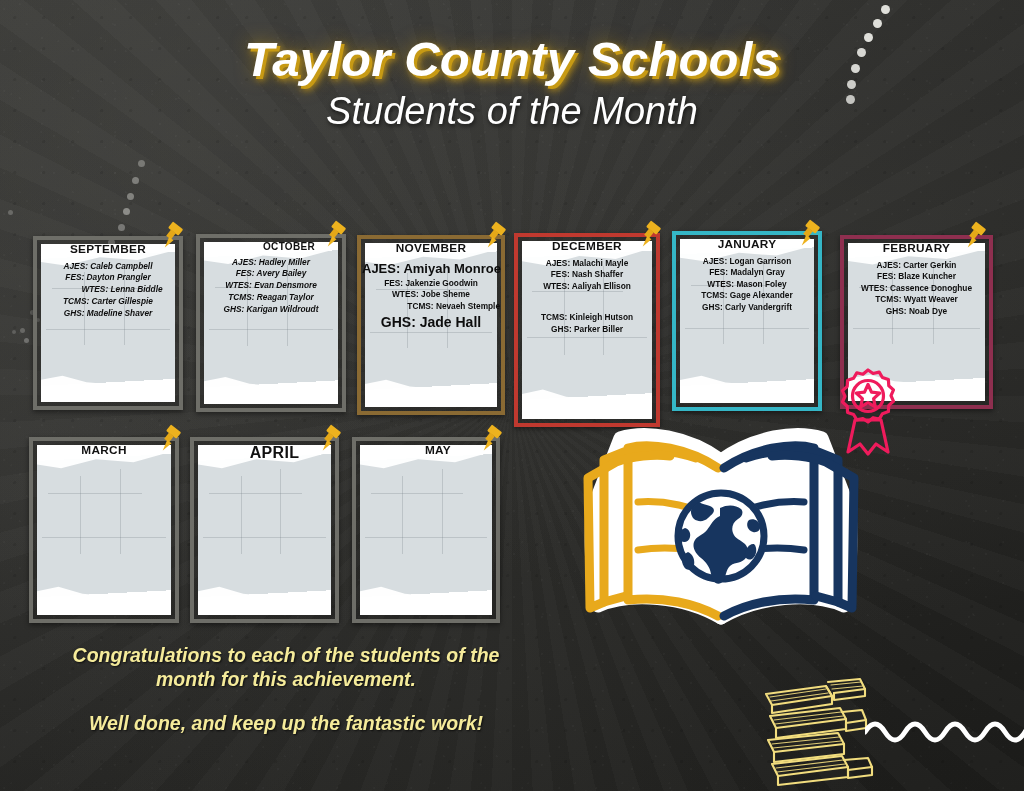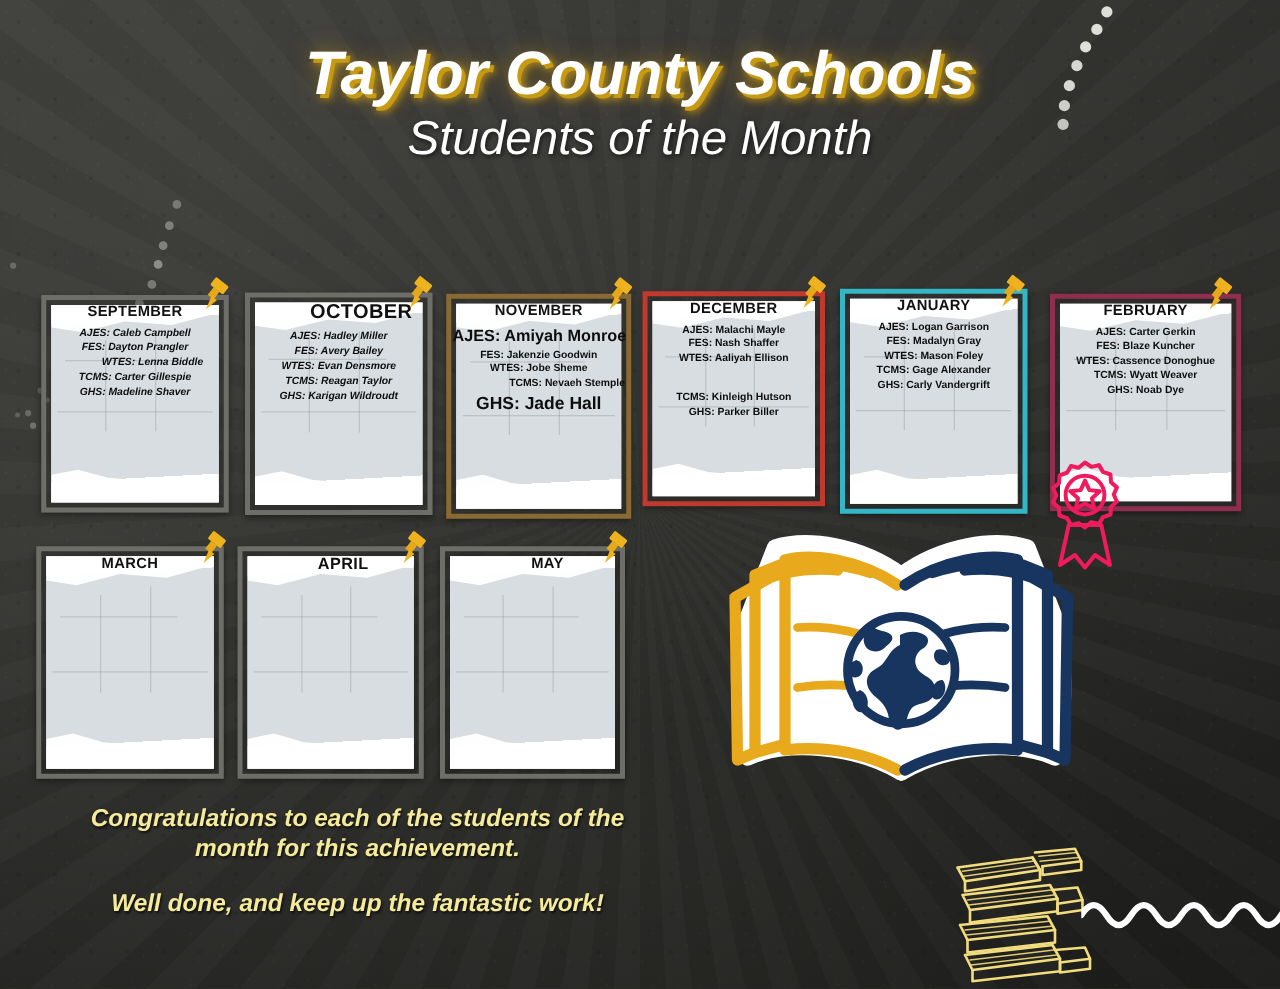--- a/index.html
+++ b/index.html
@@ -185,21 +185,21 @@
       </svg></div>
     <div class="card style-italic" style="left: 196px; top: 234px; width: 150px; height: 178px;">
       <div class="card-frame" style="border-color: rgb(110, 110, 104);"></div>
       <div class="card-paper">
         <div class="fold" style="left: 32%; top: 18%; width: 1px; height: 46%;"></div>
         <div class="fold" style="left: 62%; top: 14%; width: 1px; height: 50%;"></div>
         <div class="fold" style="left: 4%; top: 54%; width: 92%; height: 1px;"></div>
         <div class="fold" style="left: 8%; top: 28%; width: 70%; height: 1px;"></div>
       </div>
       <div class="card-inner">
-        <div class="month-name" style="font-size: 16px; padding-left: 36px;">OCTOBER</div>
+        <div class="month-name" style="font-size: 10px; padding-left: 36px;">OCTOBER</div>
         <div class="names">
           <div class="name-line" style="font-size: 8.3px;">AJES: Hadley Miller</div>
           <div class="name-line" style="font-size: 8.3px;">FES: Avery Bailey</div>
           <div class="name-line" style="font-size: 8.3px;">WTES: Evan Densmore</div>
           <div class="name-line" style="font-size: 8.3px;">TCMS: Reagan Taylor</div>
           <div class="name-line" style="font-size: 8.3px;">GHS: Karigan Wildroudt</div>
         </div>
       </div>
     </div>
     <div class="pin" style="left: 318px; top: 219px;"><svg viewBox="0 0 30 30" width="30" height="30">
@@ -228,21 +228,21 @@
         </div>
       </div>
     </div>
     <div class="pin" style="left: 478px; top: 220px;"><svg viewBox="0 0 30 30" width="30" height="30">
         <g transform="rotate(38 15 15)">
           <rect x="9" y="2.5" width="13" height="8" rx="1.2" fill="#edb21e"></rect>
           <rect x="12.5" y="10" width="6" height="8" fill="#e5a818"></rect>
           <path d="M15.5 17 L18.5 28 L21 17 Z" fill="#edb21e"></path>
         </g>
       </svg></div>
-    <div class="card style-bold" style="left: 514px; top: 233px; width: 146px; height: 172px;">
+    <div class="card style-bold" style="left: 514px; top: 233px; width: 146px; height: 194px;">
       <div class="card-frame" style="border-color: rgb(192, 57, 47);"></div>
       <div class="card-paper">
         <div class="fold" style="left: 32%; top: 18%; width: 1px; height: 46%;"></div>
         <div class="fold" style="left: 62%; top: 14%; width: 1px; height: 50%;"></div>
         <div class="fold" style="left: 4%; top: 54%; width: 92%; height: 1px;"></div>
         <div class="fold" style="left: 8%; top: 28%; width: 70%; height: 1px;"></div>
       </div>
       <div class="card-inner">
         <div class="month-name" style="font-size: 11.8px;">DECEMBER</div>
         <div class="names">
@@ -334,21 +334,21 @@
       </svg></div>
     <div class="card style-bold" style="left: 190px; top: 437px; width: 149px; height: 186px;">
       <div class="card-frame" style="border-color: rgb(110, 110, 104);"></div>
       <div class="card-paper">
         <div class="fold" style="left: 32%; top: 18%; width: 1px; height: 46%;"></div>
         <div class="fold" style="left: 62%; top: 14%; width: 1px; height: 50%;"></div>
         <div class="fold" style="left: 4%; top: 54%; width: 92%; height: 1px;"></div>
         <div class="fold" style="left: 8%; top: 28%; width: 70%; height: 1px;"></div>
       </div>
       <div class="card-inner">
-        <div class="month-name" style="font-size: 13px; padding-left: 20px;">APRIL</div>
+        <div class="month-name" style="font-size: 16px; padding-left: 20px;">APRIL</div>
       </div>
     </div>
     <div class="pin" style="left: 313px; top: 423px;"><svg viewBox="0 0 30 30" width="30" height="30">
         <g transform="rotate(38 15 15)">
           <rect x="9" y="2.5" width="13" height="8" rx="1.2" fill="#edb21e"></rect>
           <rect x="12.5" y="10" width="6" height="8" fill="#e5a818"></rect>
           <path d="M15.5 17 L18.5 28 L21 17 Z" fill="#edb21e"></path>
         </g>
       </svg></div>
     <div class="card style-bold" style="left: 352px; top: 437px; width: 148px; height: 186px;">

